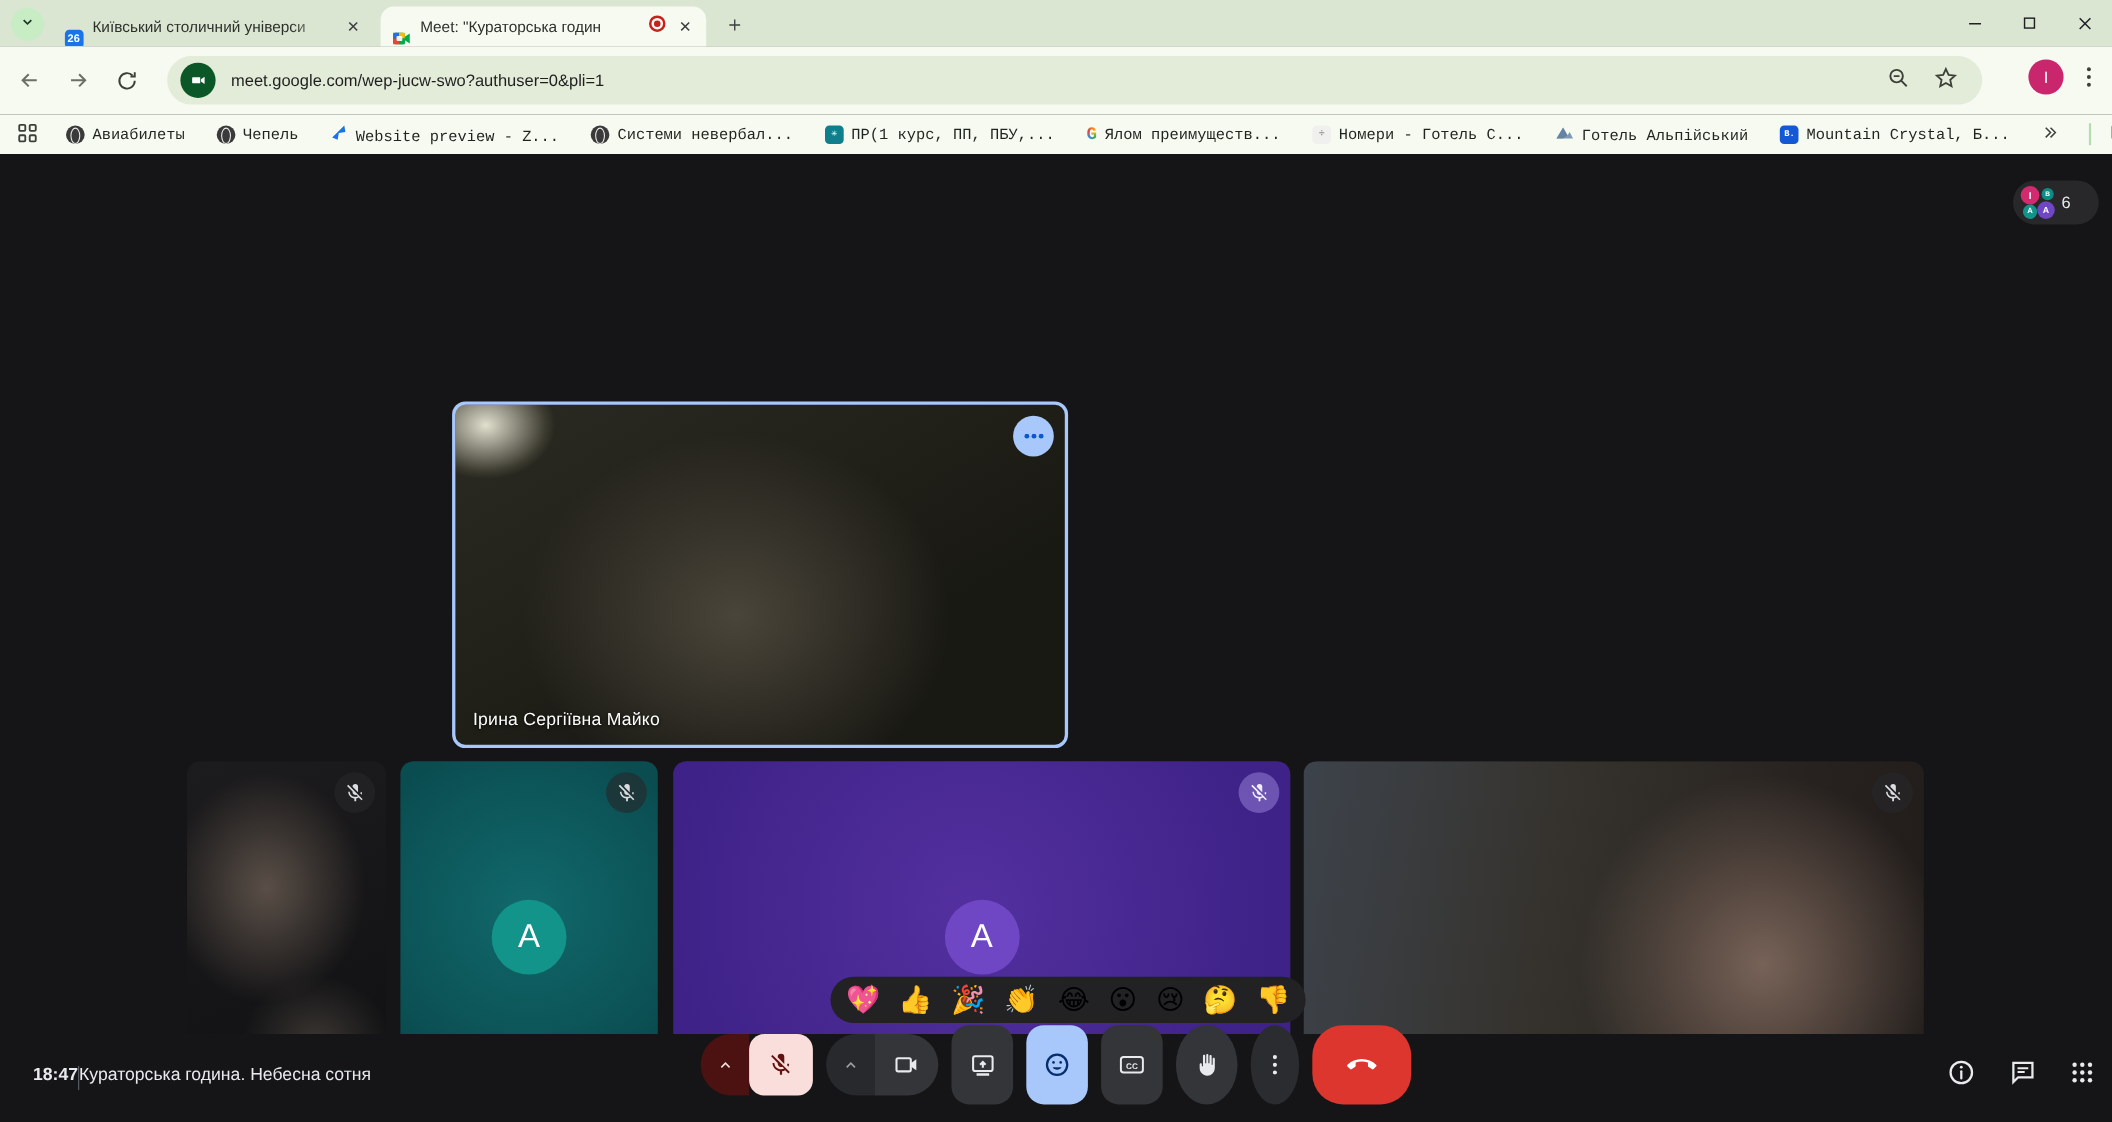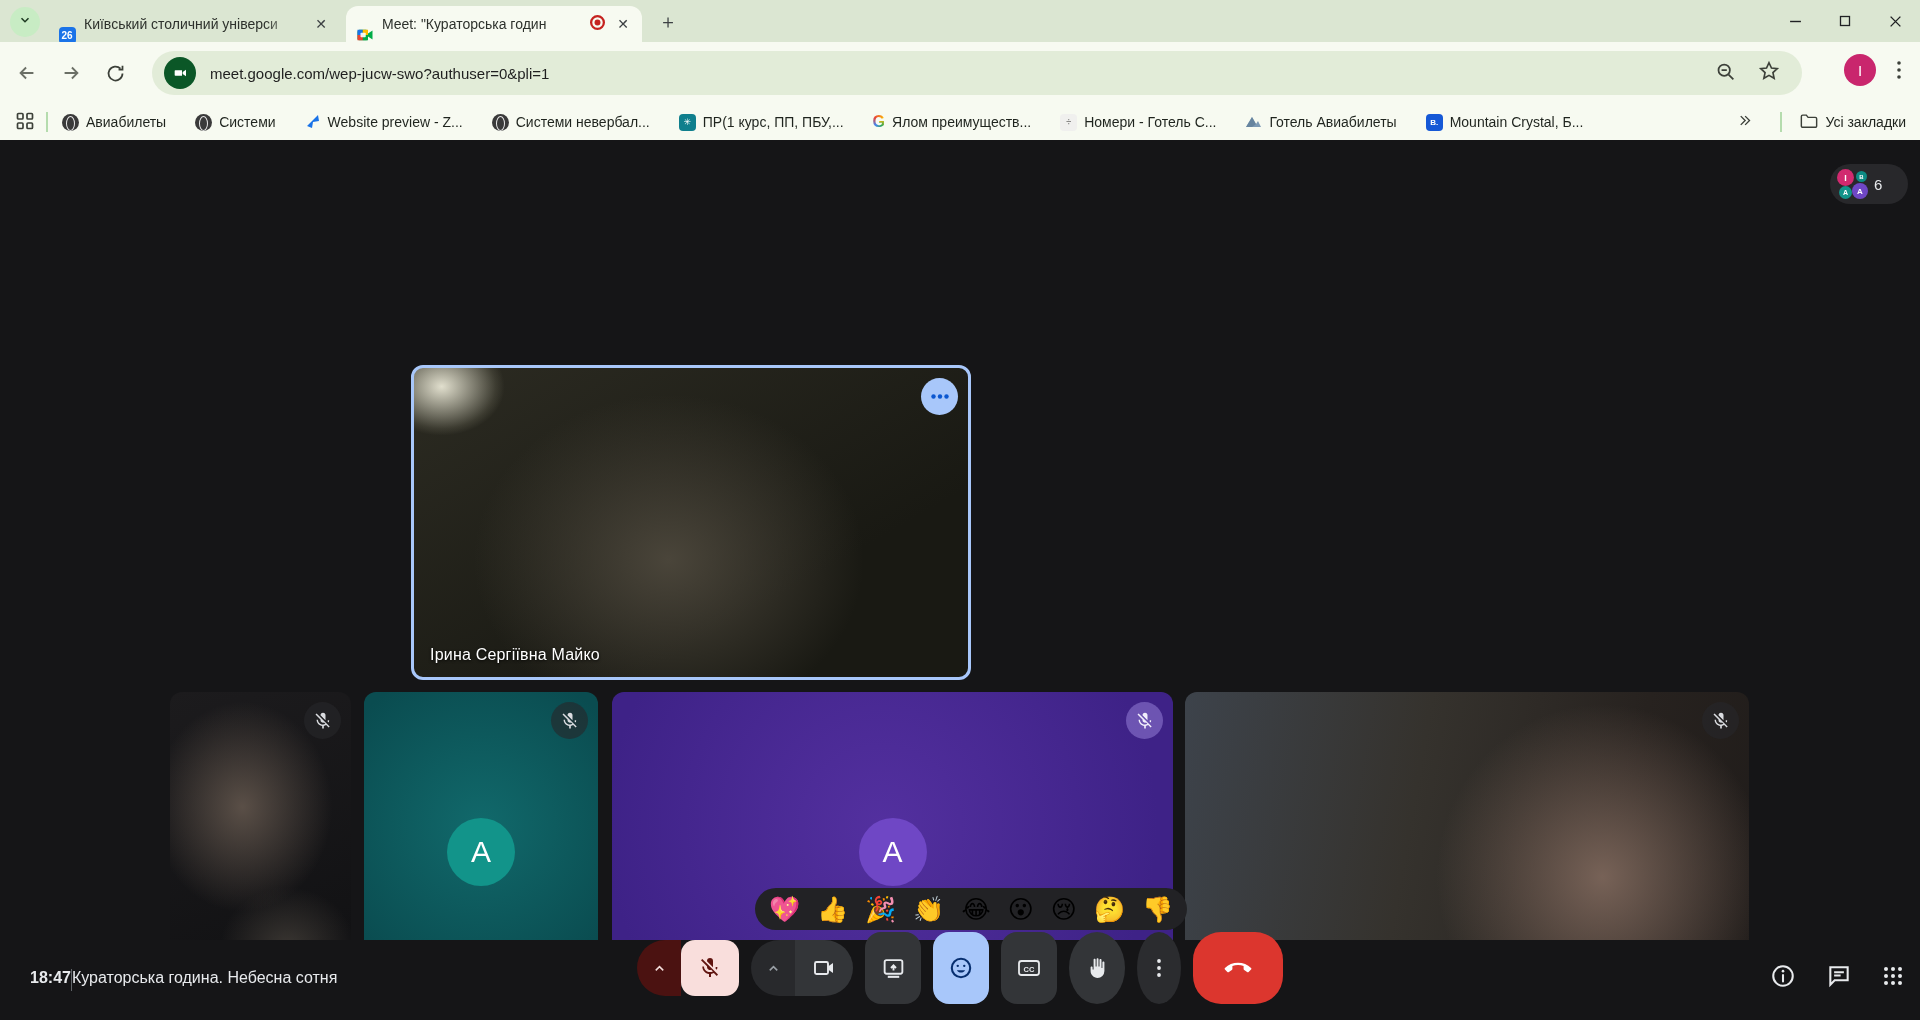--- a/index.html
+++ b/index.html
@@ -25,21 +25,21 @@
   .toolbar { position:absolute; top:42px; left:0; width:1920px; height:62px; background:#f7faf1; display:flex; align-items:center; }
   .nav-ico { width:34px; height:34px; display:flex; align-items:center; justify-content:center; margin-left:10px; }
   .omnibox { position:absolute; left:152px; top:9px; width:1650px; height:44px; background:#e2ecd8; border-radius:22px; display:flex; align-items:center; padding:0 10px;justify-content:space-between; }
   .cam-badge { width:32px; height:32px; border-radius:50%; background:#0b5727; display:flex; align-items:center; justify-content:center; margin-left:2px; }
   .url-text { font-size:15px; color:#1f1f1f; margin-left:14px; flex:1; white-space:nowrap; }
   .omni-right { display:flex; align-items:center; gap:22px; margin-right:12px; }
   .profile-btn { position:absolute; right:44px; top:12px; width:32px; height:32px; border-radius:50%; background:#c9266d; color:#fff; font-size:15px; display:flex; align-items:center; justify-content:center; }
   .menu-dots { position:absolute; right:8px; top:14px; width:26px; height:28px; display:flex; align-items:center; justify-content:center; }
 
   .bookmarks { position:absolute; top:104px; left:0; width:1920px; height:36px; background:#f7faf1; display:flex; align-items:center; font-size:14px; color:#1f241e; }
-  .bm-item { display:flex; align-items:center; gap:7px; margin-right:29px; white-space:nowrap; }
+  .bm-item { display:flex; align-items:flex-end; gap:7px; margin-right:29px; white-space:nowrap;font-family:Liberation Mono, monospace; }
   .bm-sep { width:2px; height:20px; background:#b5dcae; margin:0 14px 0 12px; }
   .bm-right { margin-left:auto; display:flex; align-items:center; margin-right:14px; }
   .globe-ico { width:17px; height:17px; border-radius:50%; background:#3a3a3a; position:relative; overflow:hidden; }
   .globe-ico::after { content:""; position:absolute; left:4px; top:2px; width:7px; height:13px; border-radius:50%; border:1.5px solid #e8e8e8; }
   .sq-ico { width:17px; height:17px; border-radius:4px; display:flex; align-items:center; justify-content:center; font-size:9px; font-weight:bold; color:#fff; }
   .g-letter { font-size:16px; font-weight:bold; background:conic-gradient(from -40deg,#ea4335,#fbbc05,#34a853,#4285f4,#ea4335); -webkit-background-clip:text; background-clip:text; color:transparent; }
 
   
   .stage { position:absolute; top:140px; left:0; width:1920px; height:880px; background:#151517; }
   .ppl-pill { position:absolute; top:24px; right:12px; height:40px; min-width:78px; background:#28282b; border-radius:20px; display:flex; align-items:center; padding:0 12px 0 6px; gap:6px; }
@@ -215,21 +215,21 @@
           <rect x="11" y="11" width="5.5" height="5.5" rx="1"></rect>
         </svg></span>
     <span class="bm-sep"></span>
 
     <span class="bm-item">
         <span class="globe-ico"></span>
         <span>Авиабилеты</span>
       </span>
     <span class="bm-item">
         <span class="globe-ico"></span>
-        <span>Системи</span>
+        <span>Чепель</span>
       </span>
     <span class="bm-item">
         <span><svg width="16" height="16" viewBox="0 0 16 16">
             <path d="M2 13L13 2l1 6-6 1-1 6z" fill="#1a73e8"></path>
           </svg></span>
         <span>Website preview - Z...</span>
       </span>
     <span class="bm-item">
         <span class="globe-ico"></span>
         <span>Системи невербал...</span>
@@ -244,21 +244,21 @@
       </span>
     <span class="bm-item">
         <span class="sq-ico" style="background:#f0f0ee;color:#8a8a88">÷</span>
         <span>Номери - Готель С...</span>
       </span>
     <span class="bm-item">
         <span><svg width="17" height="15" viewBox="0 0 17 15">
             <path d="M1 14L7 4l4 7 2-3 3 6z" fill="#7d9ab5"></path>
             <path d="M7 4l2.2 3.8L11 11 7 14H1z" fill="#5d7a95" opacity=".7"></path>
           </svg></span>
-        <span>Готель Авиабилеты</span>
+        <span>Готель Альпійський</span>
       </span>
     <span class="bm-item">
         <span class="sq-ico" style="background:#1558d6;font-size:8px">B.</span>
         <span>Mountain Crystal, Б...</span>
       </span>
 
     <span class="bm-right">
       <span style="margin-right:16px"><svg width="15" height="15" viewBox="0 0 24 24" fill="none" stroke="#3c4039" stroke-width="2.2">
             <path d="M6 5l7 7-7 7M13 5l7 7-7 7"></path>
           </svg></span>

